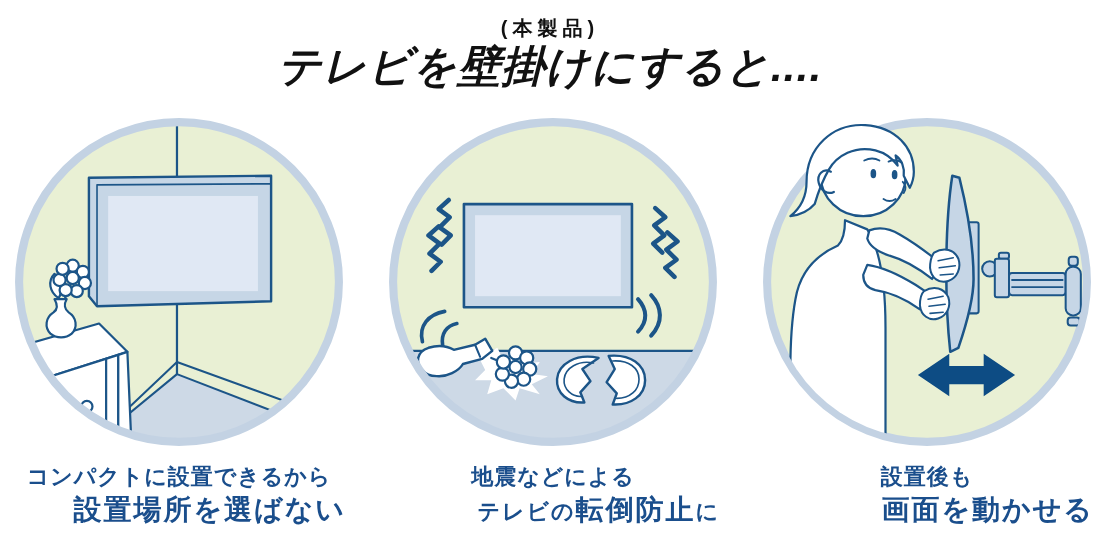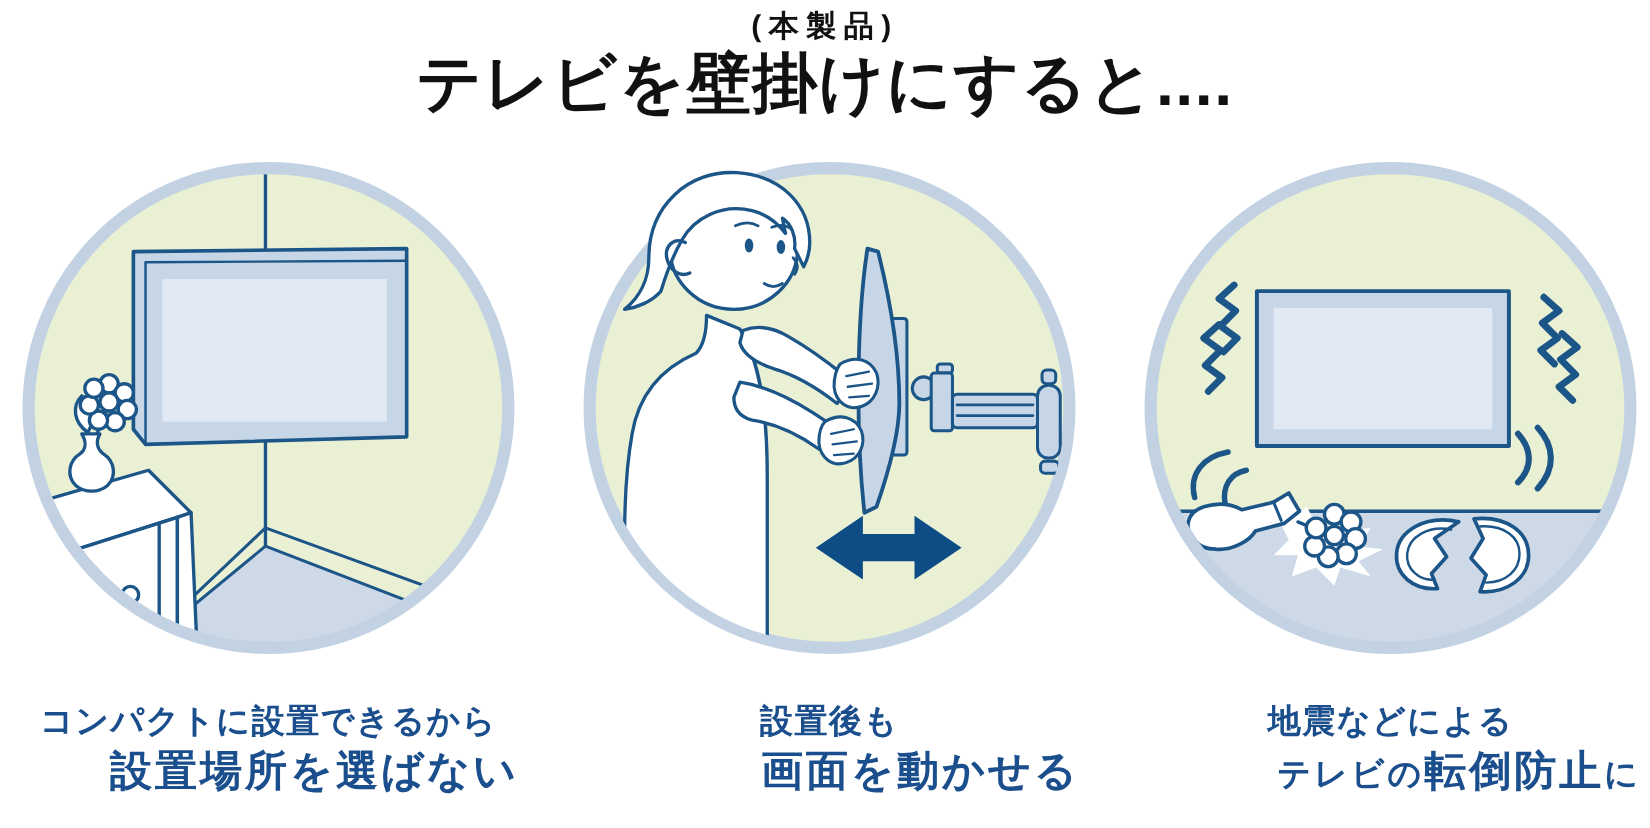--- a/index.html
+++ b/index.html
@@ -1,27 +1,27 @@
 <!DOCTYPE html>
 <html><head>
 <meta charset="utf-8">
 <style>
   html,body { margin:0; padding:0; }
   body {
     width:1100px; height:552px; overflow:hidden;
     background:#ffffff;
     font-family:"Liberation Sans","DejaVu Sans",sans-serif;
   }
-  .header { text-align:center; padding-top:6px; color:#111111; }
+  .header { text-align:center; padding-top:16px; color:#111111; }
   .sub   { font-size:20px; font-weight:700; letter-spacing:5px; line-height:1.2; }
-  .title { font-size:43px; font-weight:900; letter-spacing:1px; line-height:1.12; margin-top:2px; }
+  .title { font-size:43px; font-weight:900; letter-spacing:1px; line-height:1.12; margin-top:2px;font-style:italic; }
   .row { display:flex; justify-content:space-between; padding:0 6px 0 12px; margin-top:25px; }
   .panel { width:334px; }
   svg.circ { display:block; width:334px; height:334px; }
-  .cap { text-align:center; margin-top:29px; color:#1a4e8c; }
+  .cap { text-align:center; margin-top:15px; color:#1a4e8c; }
   .cap-l1 { display:block; font-size:22px; font-weight:700; letter-spacing:1px; line-height:1.15; }
   .cap-l2 { display:block; font-size:28px; font-weight:800; letter-spacing:2px; margin-top:6px; line-height:1.1;text-align:right; }
   .cap-l2 .reg { font-size:22px; font-weight:700; }
 </style>
 </head>
 <body>
 
 <header class="header">
   <div class="sub">(本製品)</div>
   <div class="title">テレビを壁掛けにすると....</div>
@@ -82,20 +82,82 @@
     </svg>
     <p class="cap">
       <span class="cap-l1">コンパクトに設置できるから</span>
       <span class="cap-l2"><span class="reg"></span><span>設置場所を選ばない</span><span class="reg"></span></span>
     </p>
   </section>
 
   <section class="panel">
     <svg class="circ" viewBox="0 0 330 330">
       <defs>
+          <clipPath id="clip2">
+            <circle cx="165" cy="165" r="155"></circle>
+          </clipPath>
+        </defs>
+      <circle cx="165" cy="165" r="158" fill="#e9f0d4"></circle>
+      <g clip-path="url(#clip2)" stroke-linejoin="round" stroke-linecap="round">
+        <rect x="0" y="233" width="330" height="100" fill="#cdd9e6"></rect>
+        <line x1="0" y1="233" x2="330" y2="233" stroke="#1c5588" stroke-width="2.2"></line>
+
+        <path d="M92,240 L110,230 L116,242 L134,234 L134,246 L152,244 L144,256 L160,258 L144,266 L152,276 L132,270 L128,282 L116,270 L100,276 L104,262 L88,262 L98,252 Z" fill="#ffffff"></path>
+
+        <g>
+          <rect x="77" y="88" width="166" height="102" fill="#c6d6e6" stroke="#1c5588" stroke-width="2.6"></rect>
+          <rect x="88" y="99" width="144" height="80" fill="#e0e8f4"></rect>
+        </g>
+
+        <g fill="none" stroke="#1c5588" stroke-width="4.5">
+          <path d="M62,84 l-10,9 l11,8 l-10,10 l11,8 l-9,9"></path>
+          <path d="M52,110 l-10,9 l11,8 l-10,10 l11,8 l-9,9"></path>
+          <path d="M266,92 l10,9 l-11,8 l10,10 l-11,8 l9,9"></path>
+          <path d="M278,116 l10,9 l-11,8 l10,10 l-11,8 l9,9"></path>
+          <path d="M249,182 C258,192 259,204 249,214" stroke-width="4"></path>
+          <path d="M262,178 C273,190 274,205 262,218" stroke-width="4"></path>
+        </g>
+
+        <g>
+          <path d="M36,224 C32,208 42,197 58,194" fill="none" stroke="#1c5588" stroke-width="3.6"></path>
+          <path d="M56,228 C54,216 60,208 70,206" fill="none" stroke="#1c5588" stroke-width="3.6"></path>
+          <path d="M36,252 C29,245 30,234 42,230 C52,227 60,228 67,232 L88,227 L98,221 L105,233 L95,241 L76,246 C72,253 60,259 50,258 C44,258 39,256 36,252 Z" fill="#ffffff" stroke="#1c5588" stroke-width="2.4"></path>
+          <path d="M88,227 L93,239" fill="none" stroke="#1c5588" stroke-width="2"></path>
+        </g>
+
+        <g fill="#ffffff" stroke="#1c5588" stroke-width="2.2">
+          <path d="M104,240 L116,245" fill="none"></path>
+          <circle cx="128" cy="235" r="6.5"></circle>
+            <circle cx="139" cy="240" r="6.5"></circle>
+            <circle cx="142" cy="251" r="6.5"></circle>
+          <circle cx="136" cy="261" r="6.5"></circle>
+            <circle cx="124" cy="263" r="6.5"></circle>
+            <circle cx="115" cy="256" r="6.5"></circle>
+          <circle cx="116" cy="244" r="6.5"></circle>
+            <circle cx="128" cy="249" r="6"></circle>
+        </g>
+
+        <g stroke="#1c5588" fill="#ffffff">
+          <path d="M210,240 C188,235 170,246 169,261 C168,275 180,285 196,284 L192,274 L202,263 L194,251 Z" stroke-width="2.4"></path>
+          <path d="M205,245 C190,242 177,250 176,261 C175,271 184,279 194,278" fill="none" stroke-width="1.6"></path>
+          <path d="M220,238 C242,236 256,247 256,262 C256,277 242,287 224,286 L228,275 L218,264 L226,251 Z" stroke-width="2.4"></path>
+          <path d="M224,243 C240,242 250,250 250,261 C250,272 241,280 228,280" fill="none" stroke-width="1.6"></path>
+        </g>
+      </g>
+      <circle cx="165" cy="165" r="158" fill="none" stroke="#c3d2e3" stroke-width="8"></circle>
+    </svg>
+    <p class="cap">
+      <span class="cap-l1">地震などによる</span>
+      <span class="cap-l2"><span class="reg">テレビの</span><span>転倒防止</span><span class="reg">に</span></span>
+    </p>
+  </section>
+
+  <section class="panel">
+    <svg class="circ" viewBox="0 0 330 330">
+      <defs>
           <clipPath id="clip3">
             <circle cx="165" cy="165" r="155"></circle>
           </clipPath>
         </defs>
       <circle cx="165" cy="165" r="158" fill="#e9f0d4"></circle>
       <circle cx="165" cy="165" r="158" fill="none" stroke="#c3d2e3" stroke-width="8"></circle>
       <g clip-path="url(#clip3)" stroke-linejoin="round" stroke-linecap="round">
 
         <g fill="#c6d6e6" stroke="#1c5588" stroke-width="2">
           <rect x="204" y="106" width="12" height="90" rx="2"></rect>
@@ -137,75 +199,13 @@
         <path d="M141,66 Q146,71 142,77" fill="none" stroke-width="1.8"></path>
         <path d="M122,83 Q128,87 134,83" fill="none" stroke-width="1.8"></path>
       </g>
     </svg>
     <p class="cap">
       <span class="cap-l1">設置後も</span>
       <span class="cap-l2"><span class="reg"></span><span>画面を動かせる</span><span class="reg"></span></span>
     </p>
   </section>
 
-  <section class="panel">
-    <svg class="circ" viewBox="0 0 330 330">
-      <defs>
-          <clipPath id="clip2">
-            <circle cx="165" cy="165" r="155"></circle>
-          </clipPath>
-        </defs>
-      <circle cx="165" cy="165" r="158" fill="#e9f0d4"></circle>
-      <g clip-path="url(#clip2)" stroke-linejoin="round" stroke-linecap="round">
-        <rect x="0" y="233" width="330" height="100" fill="#cdd9e6"></rect>
-        <line x1="0" y1="233" x2="330" y2="233" stroke="#1c5588" stroke-width="2.2"></line>
-
-        <path d="M92,240 L110,230 L116,242 L134,234 L134,246 L152,244 L144,256 L160,258 L144,266 L152,276 L132,270 L128,282 L116,270 L100,276 L104,262 L88,262 L98,252 Z" fill="#ffffff"></path>
-
-        <g>
-          <rect x="77" y="88" width="166" height="102" fill="#c6d6e6" stroke="#1c5588" stroke-width="2.6"></rect>
-          <rect x="88" y="99" width="144" height="80" fill="#e0e8f4"></rect>
-        </g>
-
-        <g fill="none" stroke="#1c5588" stroke-width="4.5">
-          <path d="M62,84 l-10,9 l11,8 l-10,10 l11,8 l-9,9"></path>
-          <path d="M52,110 l-10,9 l11,8 l-10,10 l11,8 l-9,9"></path>
-          <path d="M266,92 l10,9 l-11,8 l10,10 l-11,8 l9,9"></path>
-          <path d="M278,116 l10,9 l-11,8 l10,10 l-11,8 l9,9"></path>
-          <path d="M249,182 C258,192 259,204 249,214" stroke-width="4"></path>
-          <path d="M262,178 C273,190 274,205 262,218" stroke-width="4"></path>
-        </g>
-
-        <g>
-          <path d="M36,224 C32,208 42,197 58,194" fill="none" stroke="#1c5588" stroke-width="3.6"></path>
-          <path d="M56,228 C54,216 60,208 70,206" fill="none" stroke="#1c5588" stroke-width="3.6"></path>
-          <path d="M36,252 C29,245 30,234 42,230 C52,227 60,228 67,232 L88,227 L98,221 L105,233 L95,241 L76,246 C72,253 60,259 50,258 C44,258 39,256 36,252 Z" fill="#ffffff" stroke="#1c5588" stroke-width="2.4"></path>
-          <path d="M88,227 L93,239" fill="none" stroke="#1c5588" stroke-width="2"></path>
-        </g>
-
-        <g fill="#ffffff" stroke="#1c5588" stroke-width="2.2">
-          <path d="M104,240 L116,245" fill="none"></path>
-          <circle cx="128" cy="235" r="6.5"></circle>
-            <circle cx="139" cy="240" r="6.5"></circle>
-            <circle cx="142" cy="251" r="6.5"></circle>
-          <circle cx="136" cy="261" r="6.5"></circle>
-            <circle cx="124" cy="263" r="6.5"></circle>
-            <circle cx="115" cy="256" r="6.5"></circle>
-          <circle cx="116" cy="244" r="6.5"></circle>
-            <circle cx="128" cy="249" r="6"></circle>
-        </g>
-
-        <g stroke="#1c5588" fill="#ffffff">
-          <path d="M210,240 C188,235 170,246 169,261 C168,275 180,285 196,284 L192,274 L202,263 L194,251 Z" stroke-width="2.4"></path>
-          <path d="M205,245 C190,242 177,250 176,261 C175,271 184,279 194,278" fill="none" stroke-width="1.6"></path>
-          <path d="M220,238 C242,236 256,247 256,262 C256,277 242,287 224,286 L228,275 L218,264 L226,251 Z" stroke-width="2.4"></path>
-          <path d="M224,243 C240,242 250,250 250,261 C250,272 241,280 228,280" fill="none" stroke-width="1.6"></path>
-        </g>
-      </g>
-      <circle cx="165" cy="165" r="158" fill="none" stroke="#c3d2e3" stroke-width="8"></circle>
-    </svg>
-    <p class="cap">
-      <span class="cap-l1">地震などによる</span>
-      <span class="cap-l2"><span class="reg">テレビの</span><span>転倒防止</span><span class="reg">に</span></span>
-    </p>
-  </section>
-
 </main>
 
 </body></html>

